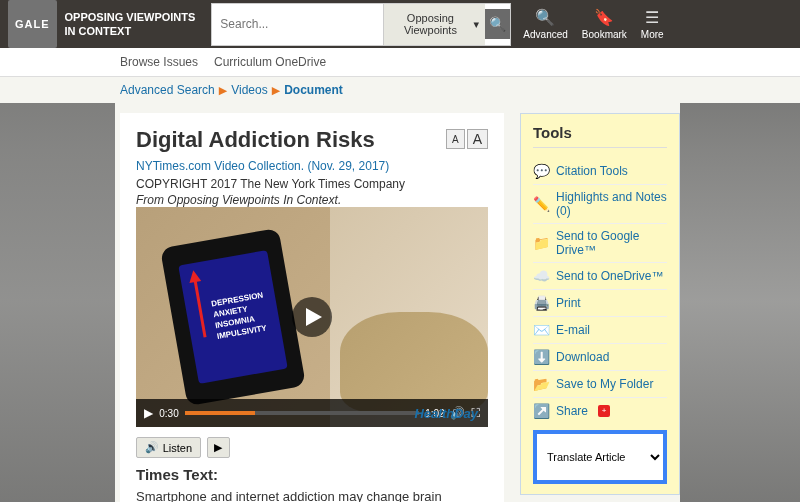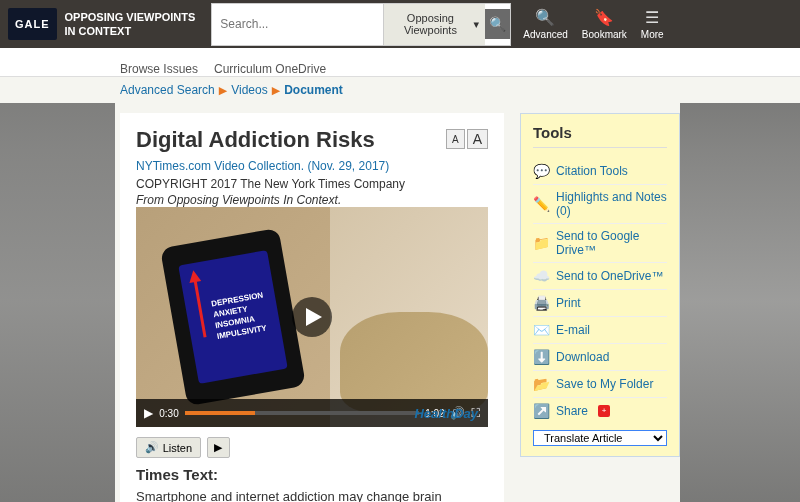--- a/index.html
+++ b/index.html
@@ -18,23 +18,23 @@
     }
 
     
     .top-nav {
       position: relative; z-index: 10;
       background: #3d3935; height: 48px;
       display: flex; align-items: center; padding: 0 8px;
       width: 800px;
     }
     .gale-logo {
-      background: #0f172a; color: #fff; font-weight: bold; font-size: 11px;
+      background: #737373; color: #fff; font-weight: bold; font-size: 11px;
       padding: 4px 7px; margin-right: 8px; letter-spacing: 1px; border-radius: 2px;
-      display: flex; align-items: center; height: 32px;
+      display: flex; align-items: center; height: 48px;
     }
     .brand-title {
       color: #fff; font-size: 11px; line-height: 1.3; margin-right: 16px; font-weight: bold;
     }
     .search-bar {
       display: flex; align-items: center; background: #fff; border: 1px solid #ccc;
       height: 43px; flex: 1; max-width: 300px;
     }
     .search-bar input {
       border: none; outline: none; padding: 4px 8px; font-size: 12px; flex: 1; height: 100%;
@@ -54,21 +54,21 @@
     .nav-tool-item {
       display: flex; flex-direction: column; align-items: center; color: #fff;
       font-size: 10px; cursor: pointer; gap: 2px;
     }
     .nav-tool-icon { font-size: 16px; color: #ddd; }
 
     
     .second-nav {
       position: relative; z-index: 10;
       background: #fff; height: 18px;
-      display: flex; padding: 14px 120px;
+      display: flex; align-items: center; padding: 14px 120px;
       border-bottom: 1px solid #ddd;
     }
     .second-nav a {
       color: #555; text-decoration: none; font-size: 12px; margin-right: 16px;
     }
 
     
     .breadcrumb {
       position: relative; z-index: 10;
       background: #f5f5f0; padding: 6px 120px;
@@ -220,21 +220,21 @@
     .tool-item:last-of-type { border-bottom: none; }
     .tool-icon { font-size: 14px; color: #555; width: 16px; text-align: center; }
     .tool-label { color: #1a6fa8; }
     .share-icon-red {
       display: inline-block; width: 12px; height: 12px;
       background: #e82222; border-radius: 2px;
       margin-left: 3px; vertical-align: middle;
       font-size: 8px; color: #fff; text-align: center; line-height: 12px;
     }
     .translate-select {
-      width: 100%; padding: 0 6px; font-size: 11px; border: 1px solid #3b82f6;
+      width: 100%; padding: 16px 6px; font-size: 11px; border: 4px solid #3b82f6;
       background: #fff; cursor: pointer; margin-top: 6px;
     }
   </style>
 </head>
 <body>
 
 <div class="bg-left"></div>
 <div class="bg-right"></div>
 
 <div class="top-nav">

